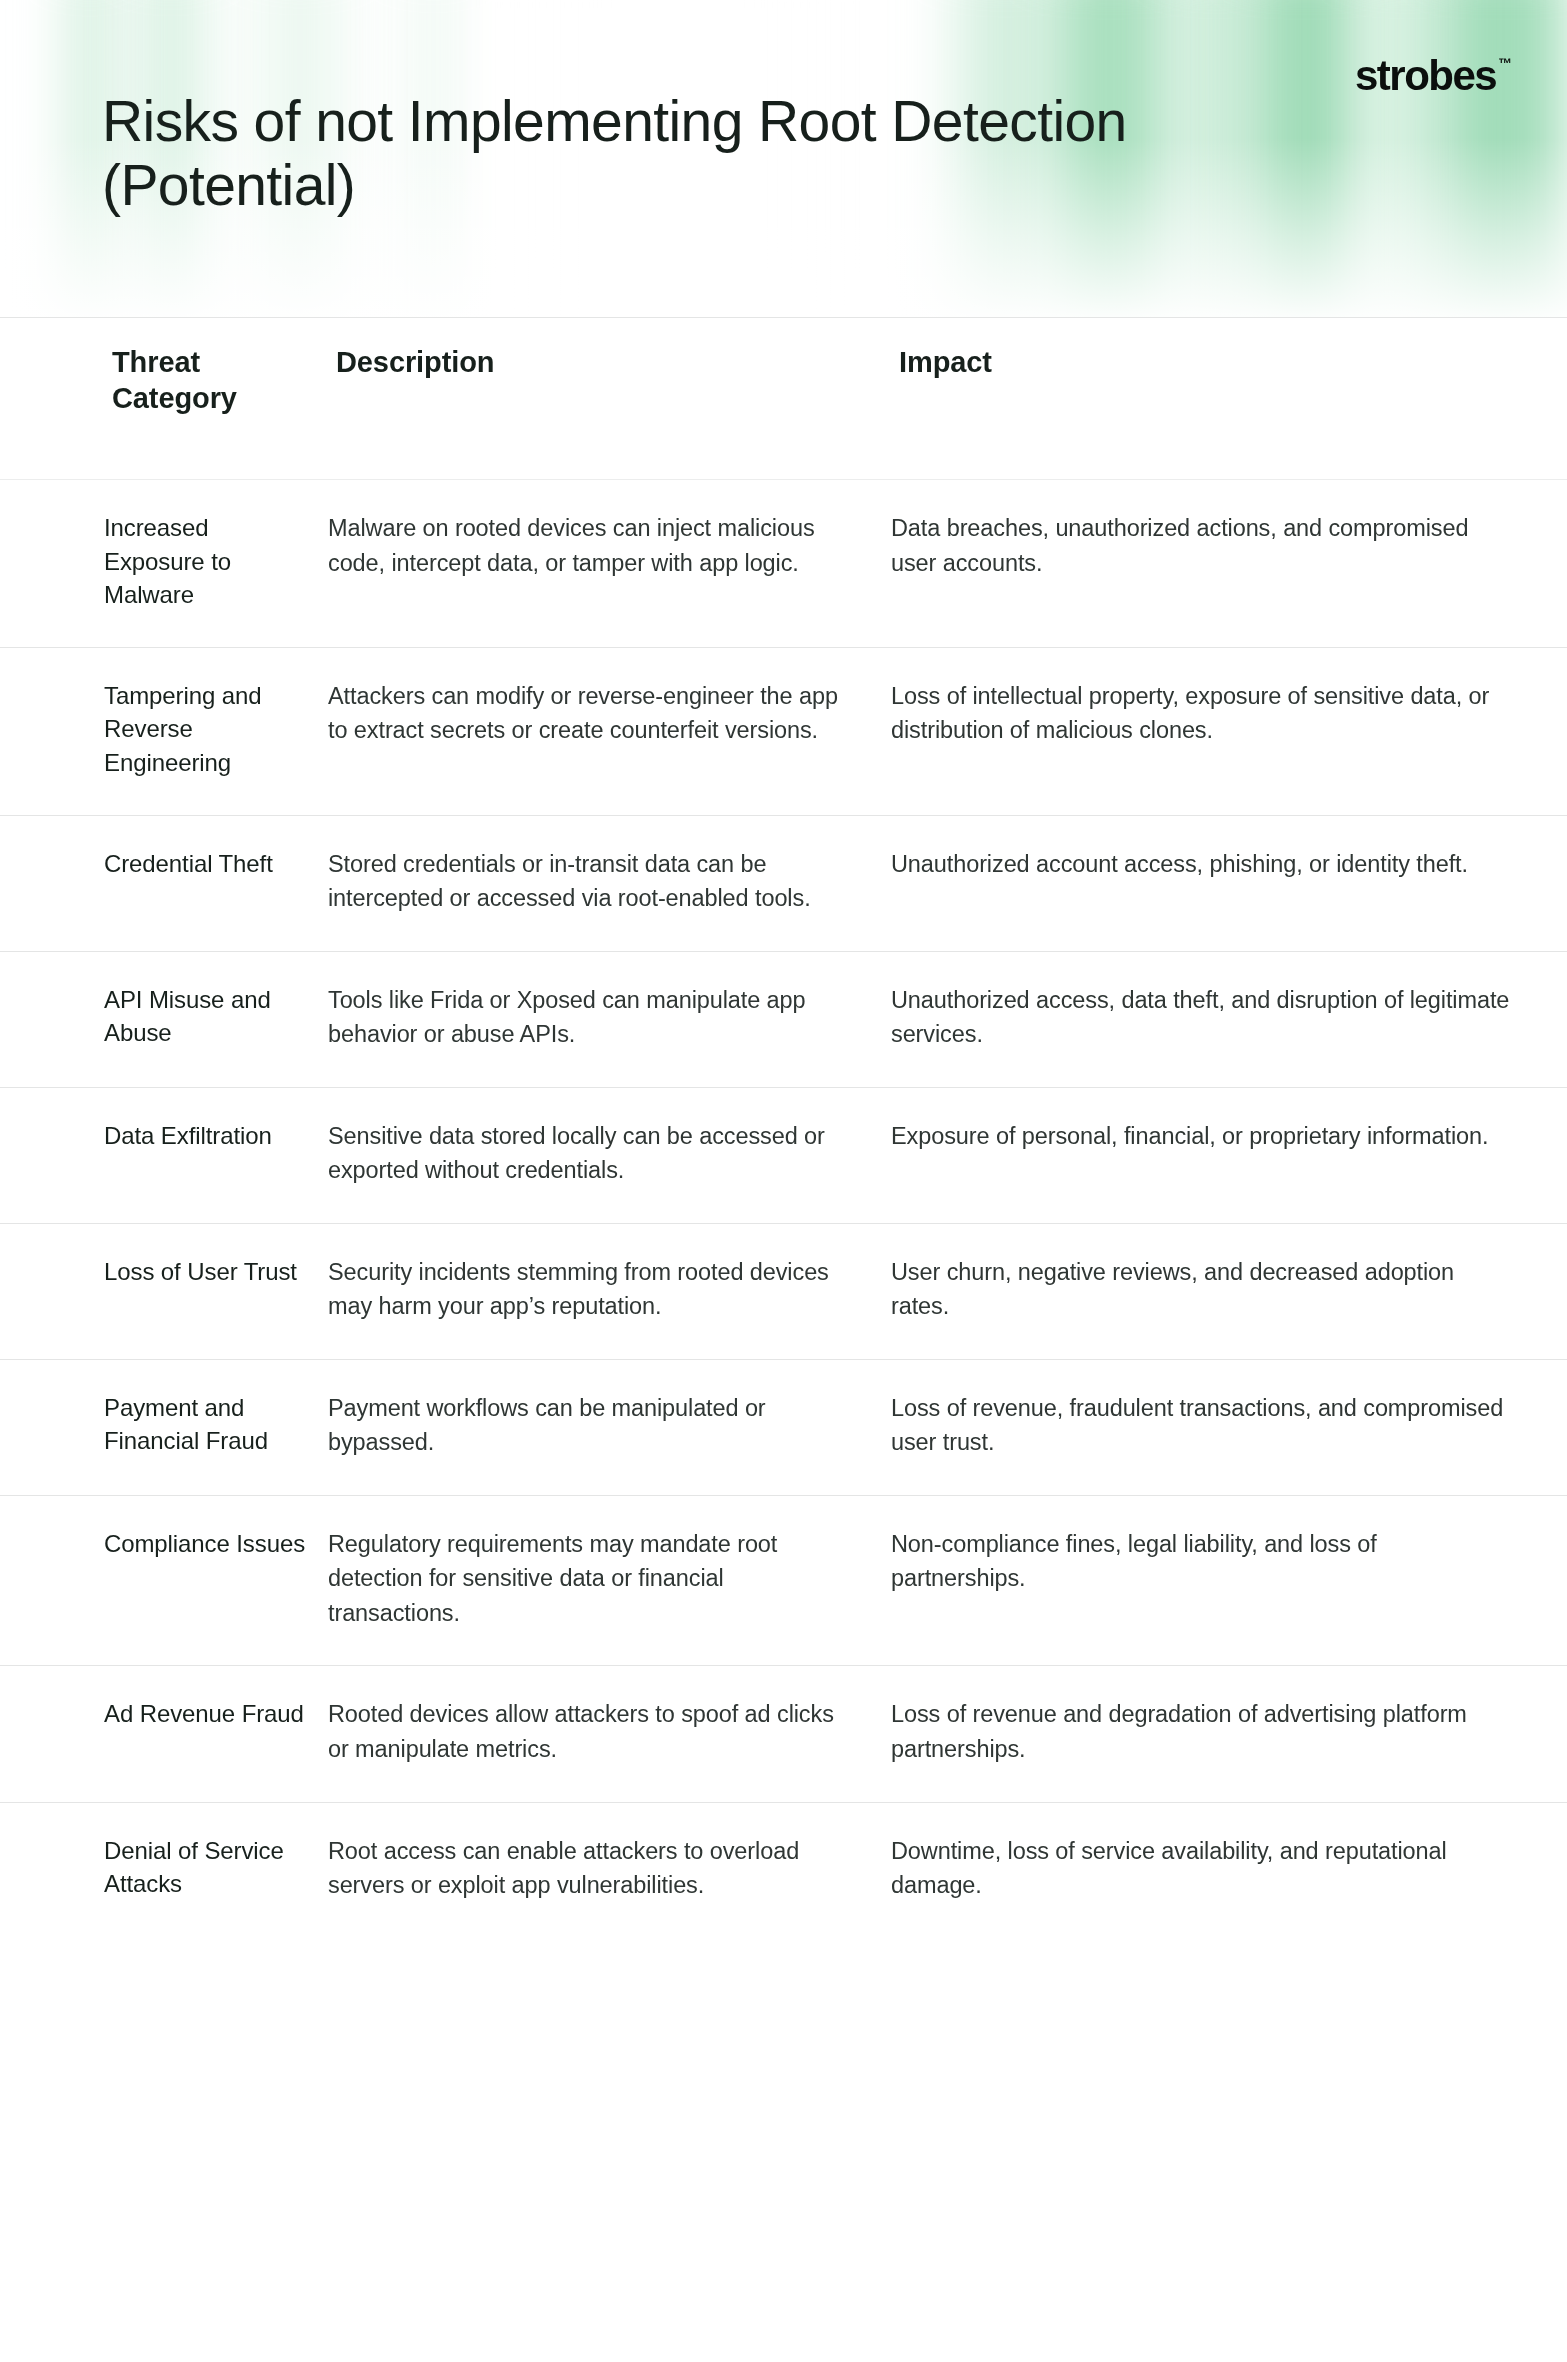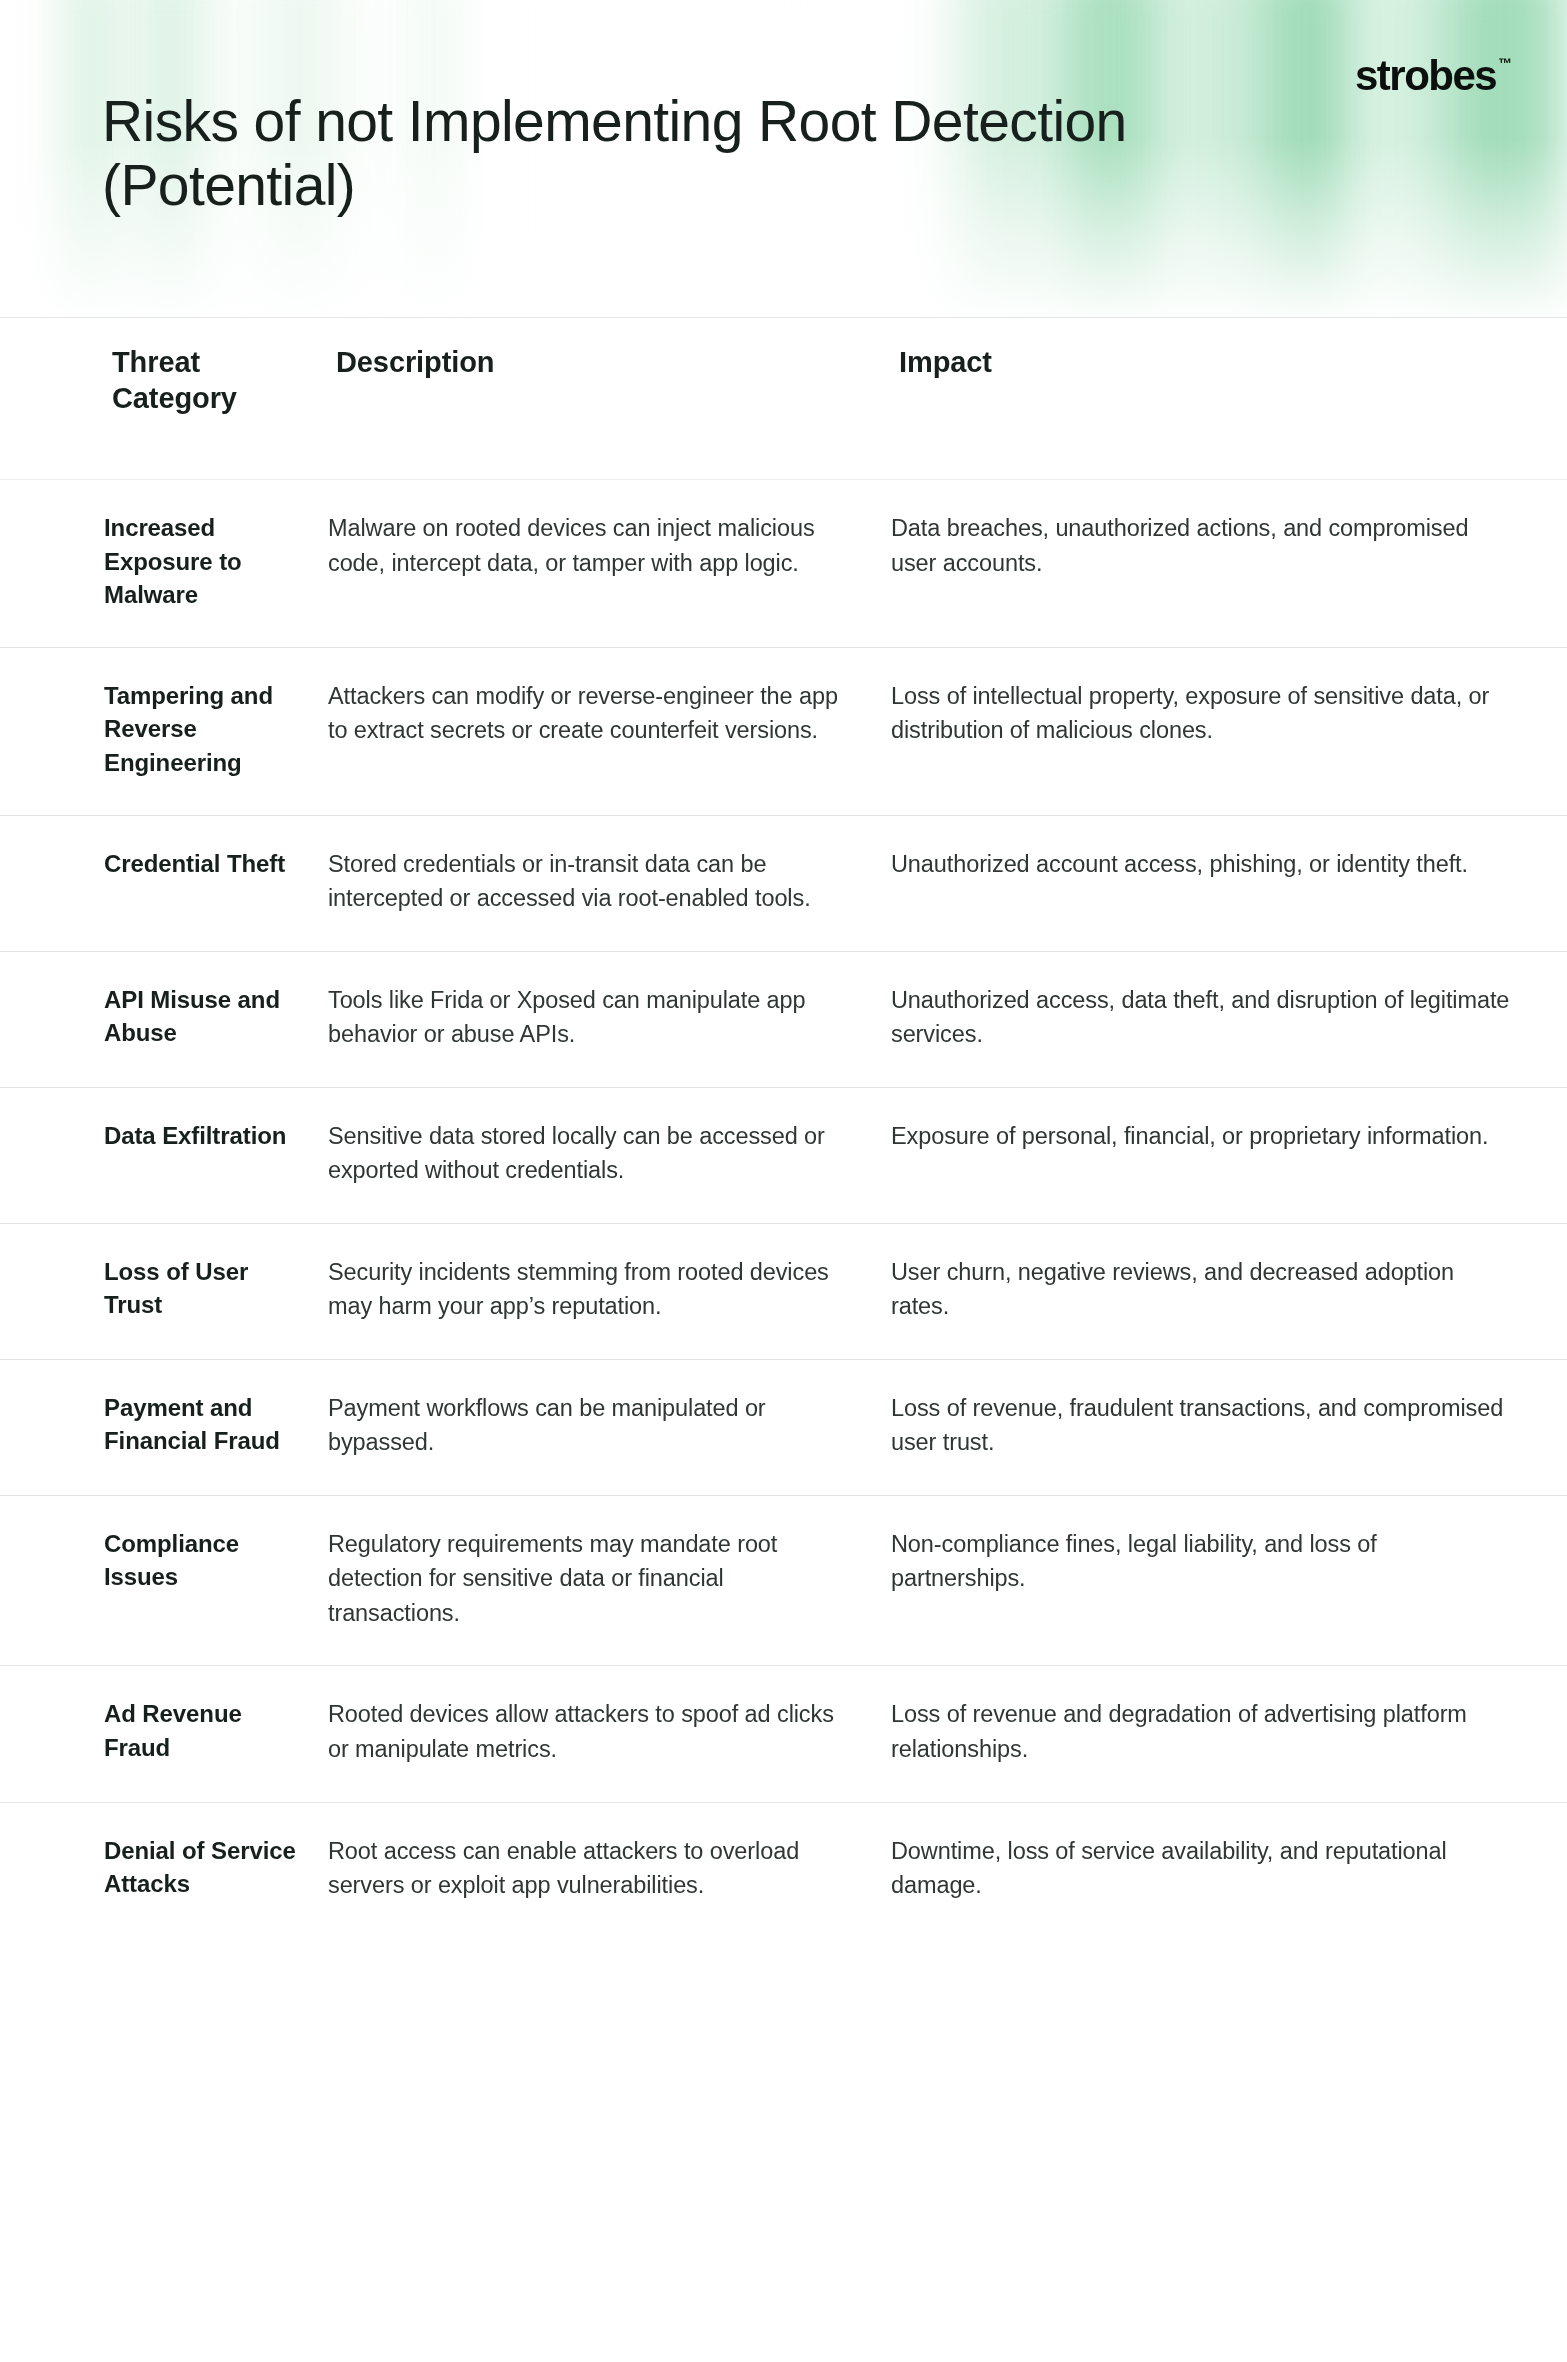--- a/index.html
+++ b/index.html
@@ -139,21 +139,21 @@
   .th-label {
     font-size: 29px;
     font-weight: 700;
     color: #17201c;
     line-height: 1.25;
     letter-spacing: -0.1px;
   }
 
   .cat-text {
     font-size: 24px;
-    font-weight: 700;
+    font-weight: 400;
     color: #17201c;
     line-height: 1.40;
     letter-spacing: -0.1px;
   }
   .body-text {
     font-size: 23.5px;
     font-weight: 400;
     color: #2f3634;
     line-height: 1.47;
     letter-spacing: -0.1px;
@@ -366,21 +366,21 @@
             <div class="cat-text">Ad Revenue Fraud</div>
           </div>
       </td>
       <td class="col-desc">
         <div class="cell-inner">
             <div class="body-text">Rooted devices allow attackers to spoof ad clicks or manipulate metrics.</div>
           </div>
       </td>
       <td class="col-imp">
         <div class="cell-inner">
-            <div class="body-text">Loss of revenue and degradation of advertising platform relationships.</div>
+            <div class="body-text">Loss of revenue and degradation of advertising platform partnerships.</div>
           </div>
       </td>
     </tr>
 
     <tr>
       <td class="col-cat">
         <div class="cell-inner">
             <div class="cat-text">Denial of Service Attacks</div>
           </div>
       </td>

